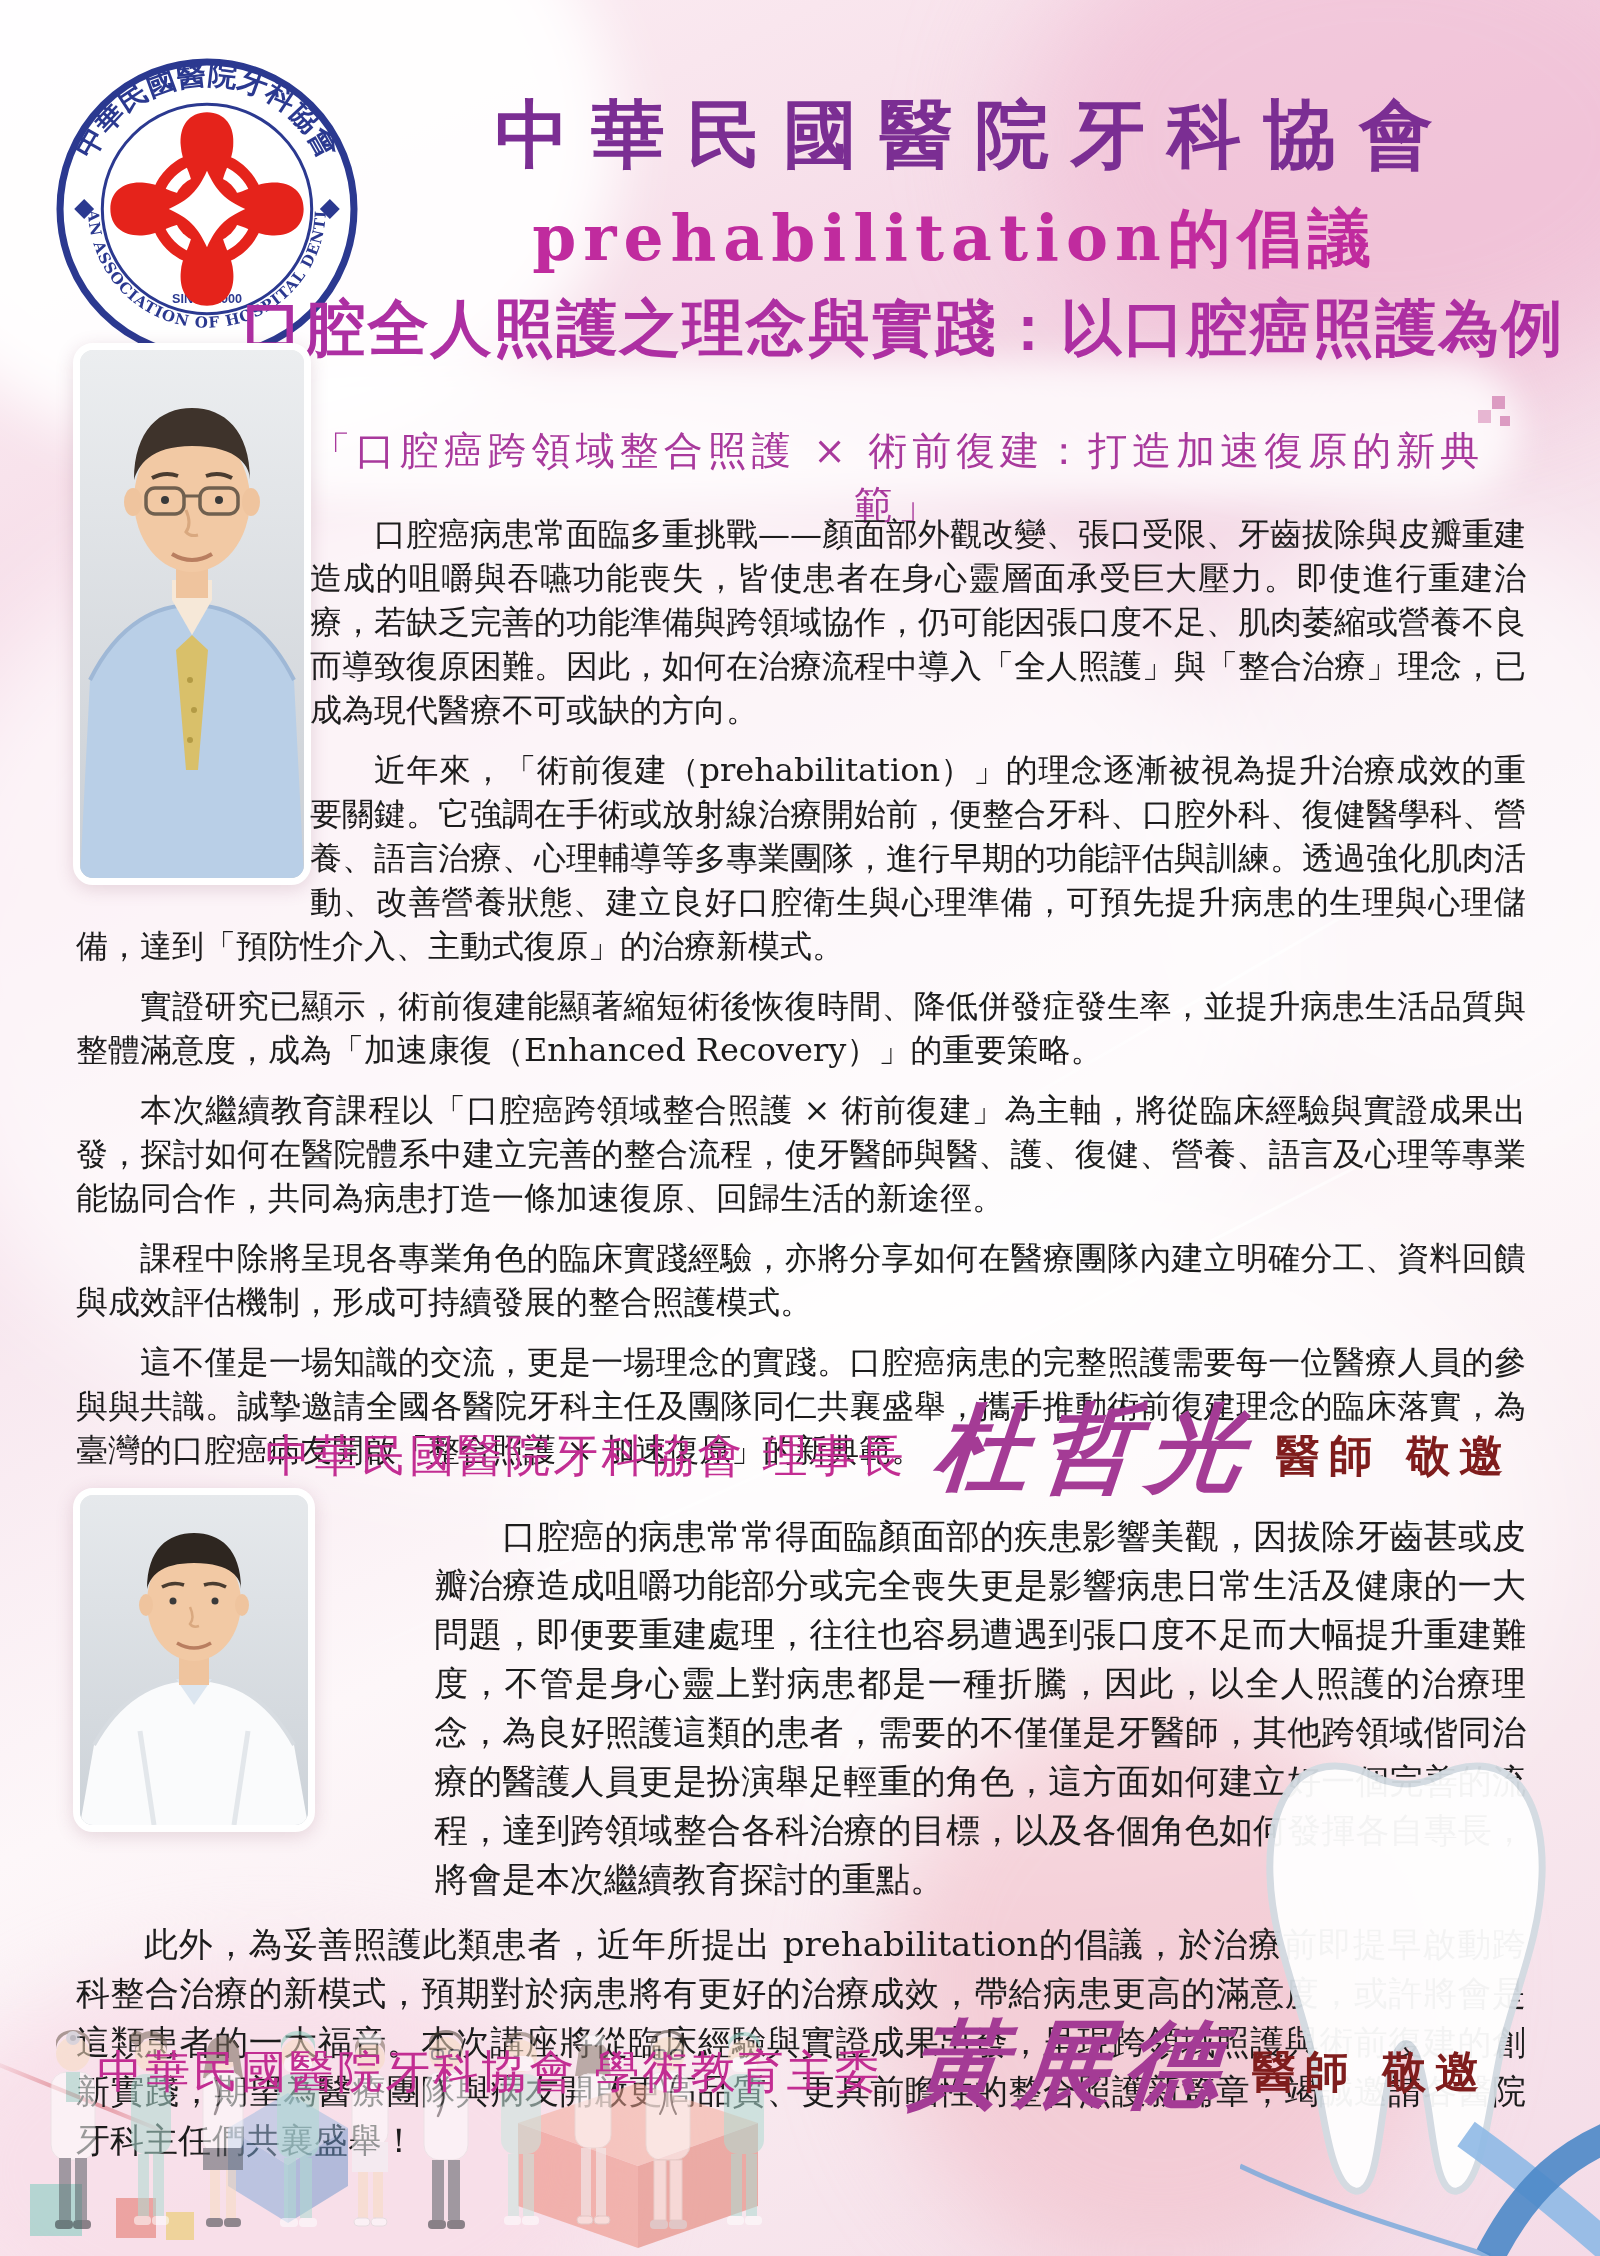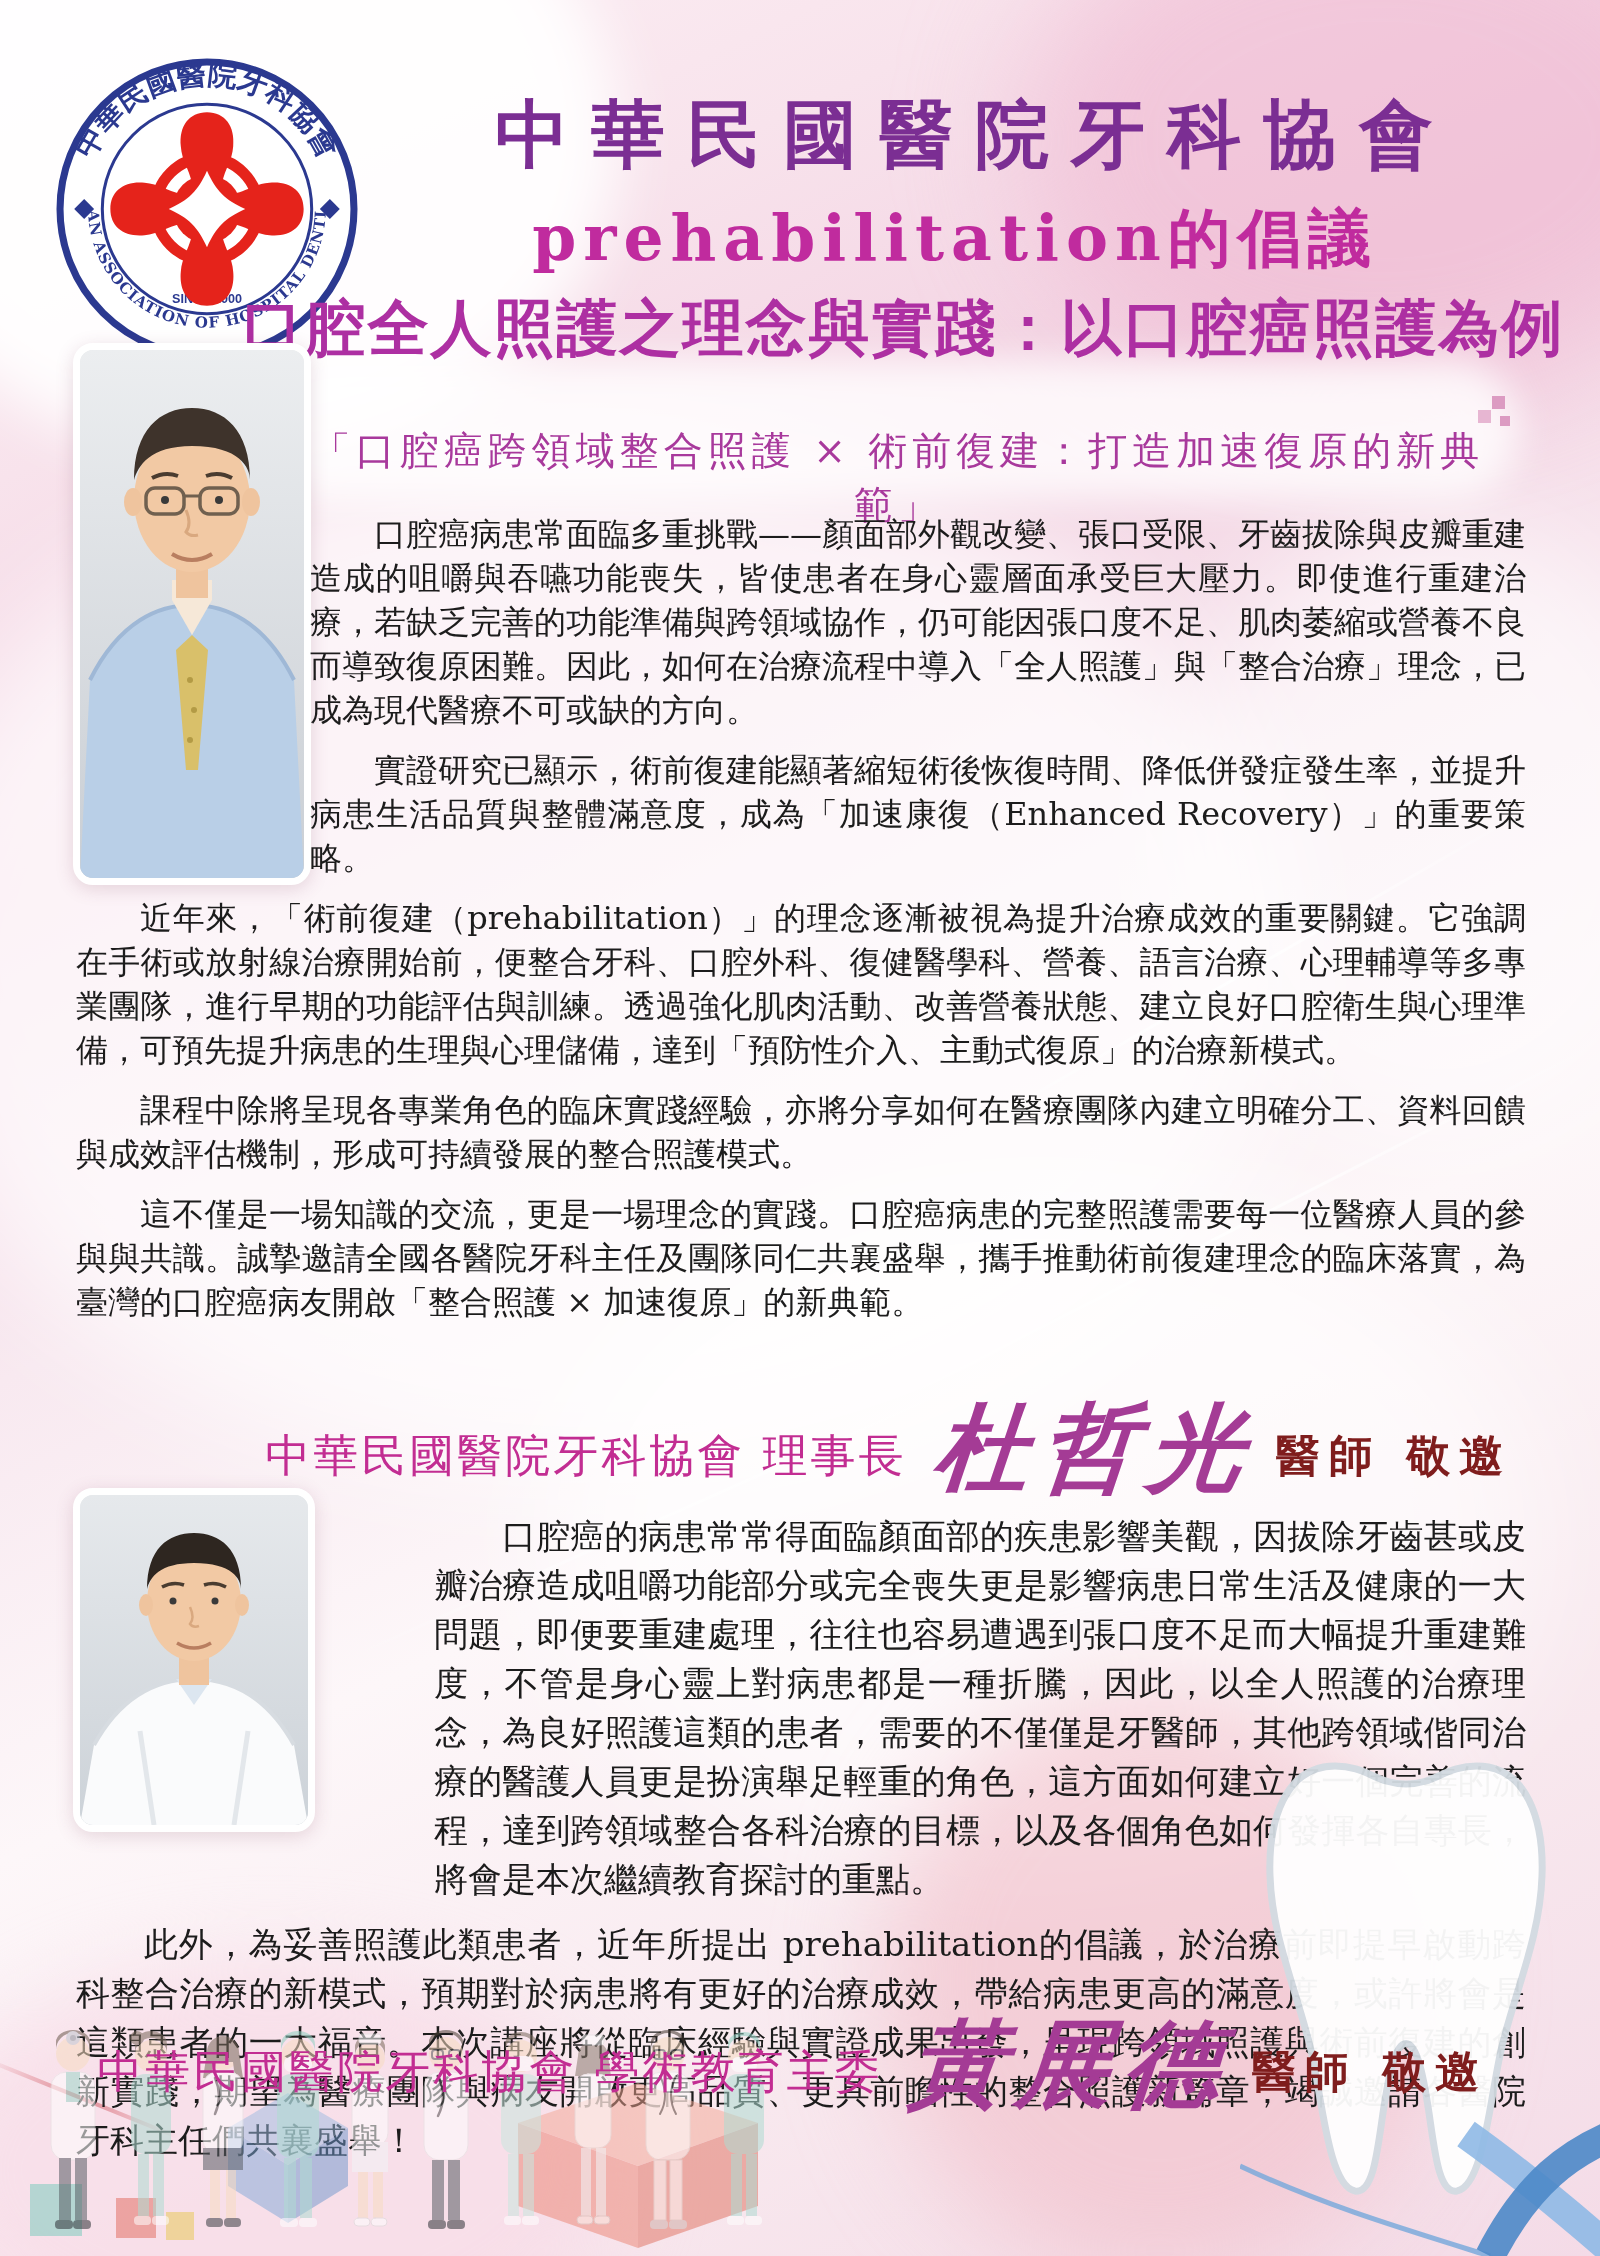--- a/index.html
+++ b/index.html
@@ -145,22 +145,23 @@
     <path d="M112,285 L96,300 L106,420 L118,420 L128,300 Z" fill="#D9C06A"></path>
     <circle cx="110" cy="330" r="3" fill="#b39a45"></circle>
       <circle cx="114" cy="360" r="3" fill="#b39a45"></circle>
       <circle cx="110" cy="390" r="3" fill="#b39a45"></circle>
   </svg>
 </div>
 
 <div class="sec sec1">
   <div class="wrapspacer"></div>
   <p>口腔癌病患常面臨多重挑戰——顏面部外觀改變、張口受限、牙齒拔除與皮瓣重建造成的咀嚼與吞嚥功能喪失，皆使患者在身心靈層面承受巨大壓力。即使進行重建治療，若缺乏完善的功能準備與跨領域協作，仍可能因張口度不足、肌肉萎縮或營養不良而導致復原困難。因此，如何在治療流程中導入「全人照護」與「整合治療」理念，已成為現代醫療不可或缺的方向。</p>
+  <p>近年來，「術前復建（prehabilitation）」的理念逐漸被視為提升治療成效的重要關鍵。它強調在手術或放射線治療開始前，便整合牙科、口腔外科、復健醫學科、營養、語言治療、心理輔導等多專業團隊，進行早期的功能評估與訓練。透過強化肌肉活動、改善營養狀態、建立良好口腔衛生與心理準備，可預先提升病患的生理與心理儲備，達到「預防性介入、主動式復原」的治療新模式。</p>
   <p>實證研究已顯示，術前復建能顯著縮短術後恢復時間、降低併發症發生率，並提升病患生活品質與整體滿意度，成為「加速康復（Enhanced Recovery）」的重要策略。</p>
-  <p>近年來，「術前復建（prehabilitation）」的理念逐漸被視為提升治療成效的重要關鍵。它強調在手術或放射線治療開始前，便整合牙科、口腔外科、復健醫學科、營養、語言治療、心理輔導等多專業團隊，進行早期的功能評估與訓練。透過強化肌肉活動、改善營養狀態、建立良好口腔衛生與心理準備，可預先提升病患的生理與心理儲備，達到「預防性介入、主動式復原」的治療新模式。</p>
+  <p>本次繼續教育課程以「口腔癌跨領域整合照護 × 術前復建」為主軸，將從臨床經驗與實證成果出發，探討如何在醫院體系中建立完善的整合流程，使牙醫師與醫、護、復健、營養、語言及心理等專業能協同合作，共同為病患打造一條加速復原、回歸生活的新途徑。</p>
   <p>課程中除將呈現各專業角色的臨床實踐經驗，亦將分享如何在醫療團隊內建立明確分工、資料回饋與成效評估機制，形成可持續發展的整合照護模式。</p>
   <p>這不僅是一場知識的交流，更是一場理念的實踐。口腔癌病患的完整照護需要每一位醫療人員的參與與共識。誠摯邀請全國各醫院牙科主任及團隊同仁共襄盛舉，攜手推動術前復建理念的臨床落實，為臺灣的口腔癌病友開啟「整合照護 × 加速復原」的新典範。</p>
 </div>
 
 <div class="sig sig1">
   <span class="org">中華民國醫院牙科協會 理事長</span>
   <span class="name">杜哲光</span>
   <span class="suffix">醫師 敬邀</span>
 </div>
 

